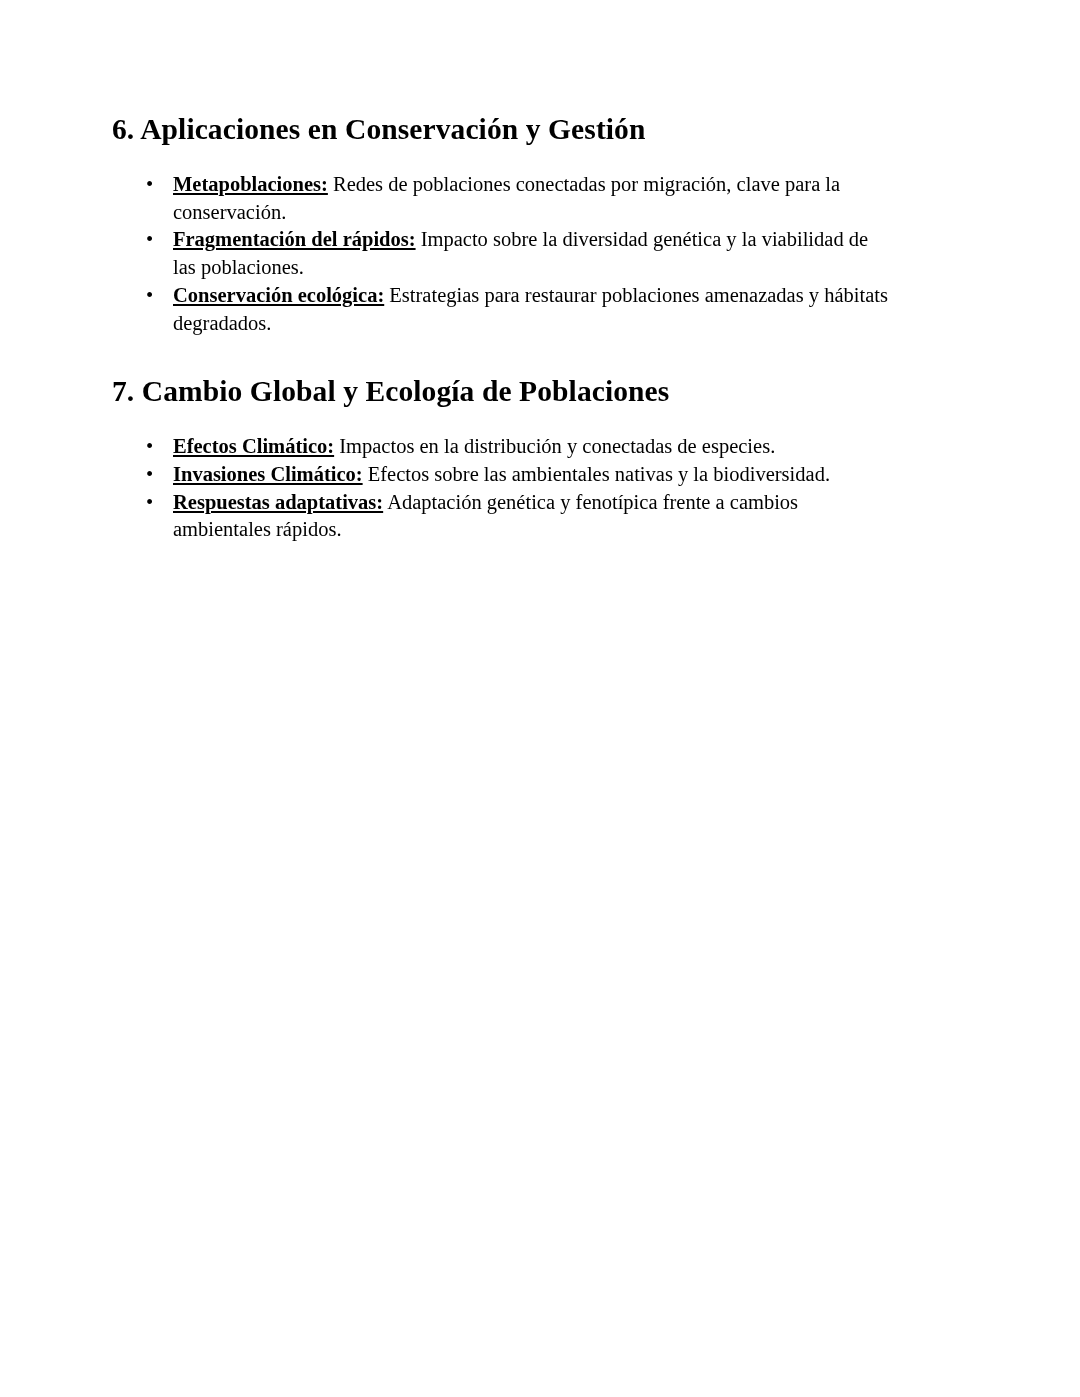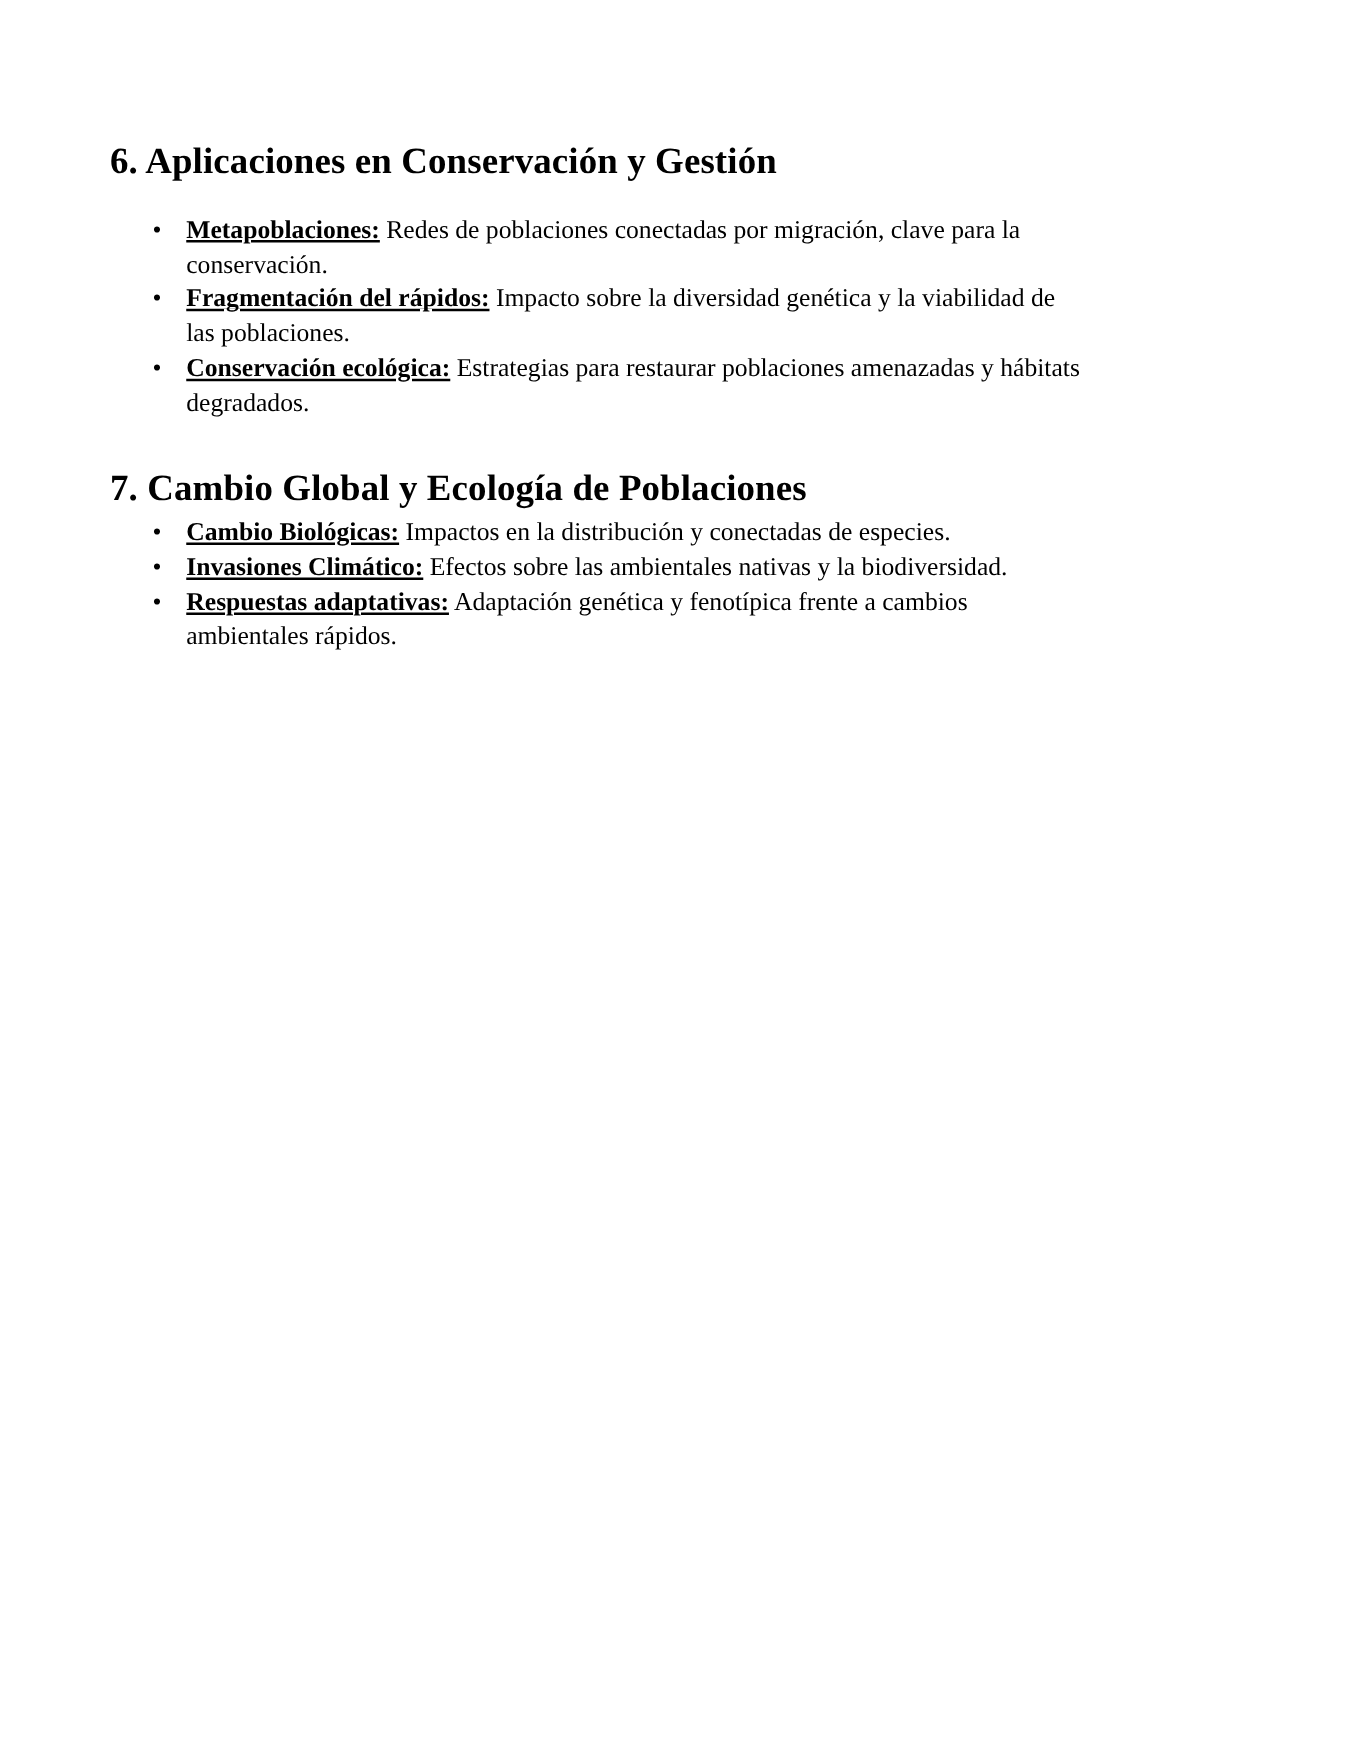--- a/index.html
+++ b/index.html
@@ -14,41 +14,41 @@
     font-family: "Liberation Serif", "DejaVu Serif", serif;
     color: #000000;
     -webkit-font-smoothing: antialiased;
   }
   .page {
     position: relative;
     width: 1080px;
     height: 1397px;
     background: #ffffff;
     box-sizing: border-box;
-    padding: 112px 150px 0 88px;
+    padding: 112px 150px 0 112px;
   }
   .doc-body {
     width: 780px;
   }
   h2.section-heading {
     font-family: "Liberation Serif", "DejaVu Serif", serif;
     font-weight: bold;
     font-size: 29.5px;
     line-height: 1.18;
     letter-spacing: 0.1px;
     margin: 0;
     padding: 0;
     color: #000000;
   }
   .section-1 h2.section-heading {
     margin-bottom: 24px;
   }
   .section-2 h2.section-heading {
     margin-top: 37px;
-    margin-bottom: 4px;
+    margin-bottom: 24px;
   }
   ul.bullet-list {
     list-style: none;
     margin: 0;
     padding: 0;
   }
   ul.bullet-list li.bullet-item {
     position: relative;
     padding-left: 61px;
     margin: 0 0 0 0;
@@ -103,21 +103,21 @@
         </li>
       </ul>
     </section>
 
     <section class="section-2">
       <h2 class="section-heading">7. Cambio Global y Ecología de Poblaciones</h2>
 
       <ul class="bullet-list">
         <li class="bullet-item">
           <span class="bullet-marker">•</span>
-          <span class="item-term">Cambio Biológicas:</span><span class="item-desc"> Impactos en la distribución y conectadas de especies.</span>
+          <span class="item-term">Efectos Climático:</span><span class="item-desc"> Impactos en la distribución y conectadas de especies.</span>
         </li>
         <li class="bullet-item">
           <span class="bullet-marker">•</span>
           <span class="item-term">Invasiones Climático:</span><span class="item-desc"> Efectos sobre las ambientales nativas y la biodiversidad.</span>
         </li>
         <li class="bullet-item">
           <span class="bullet-marker">•</span>
           <span class="item-term">Respuestas adaptativas:</span><span class="item-desc"> Adaptación genética y fenotípica frente a cambios ambientales rápidos.</span>
         </li>
       </ul>

